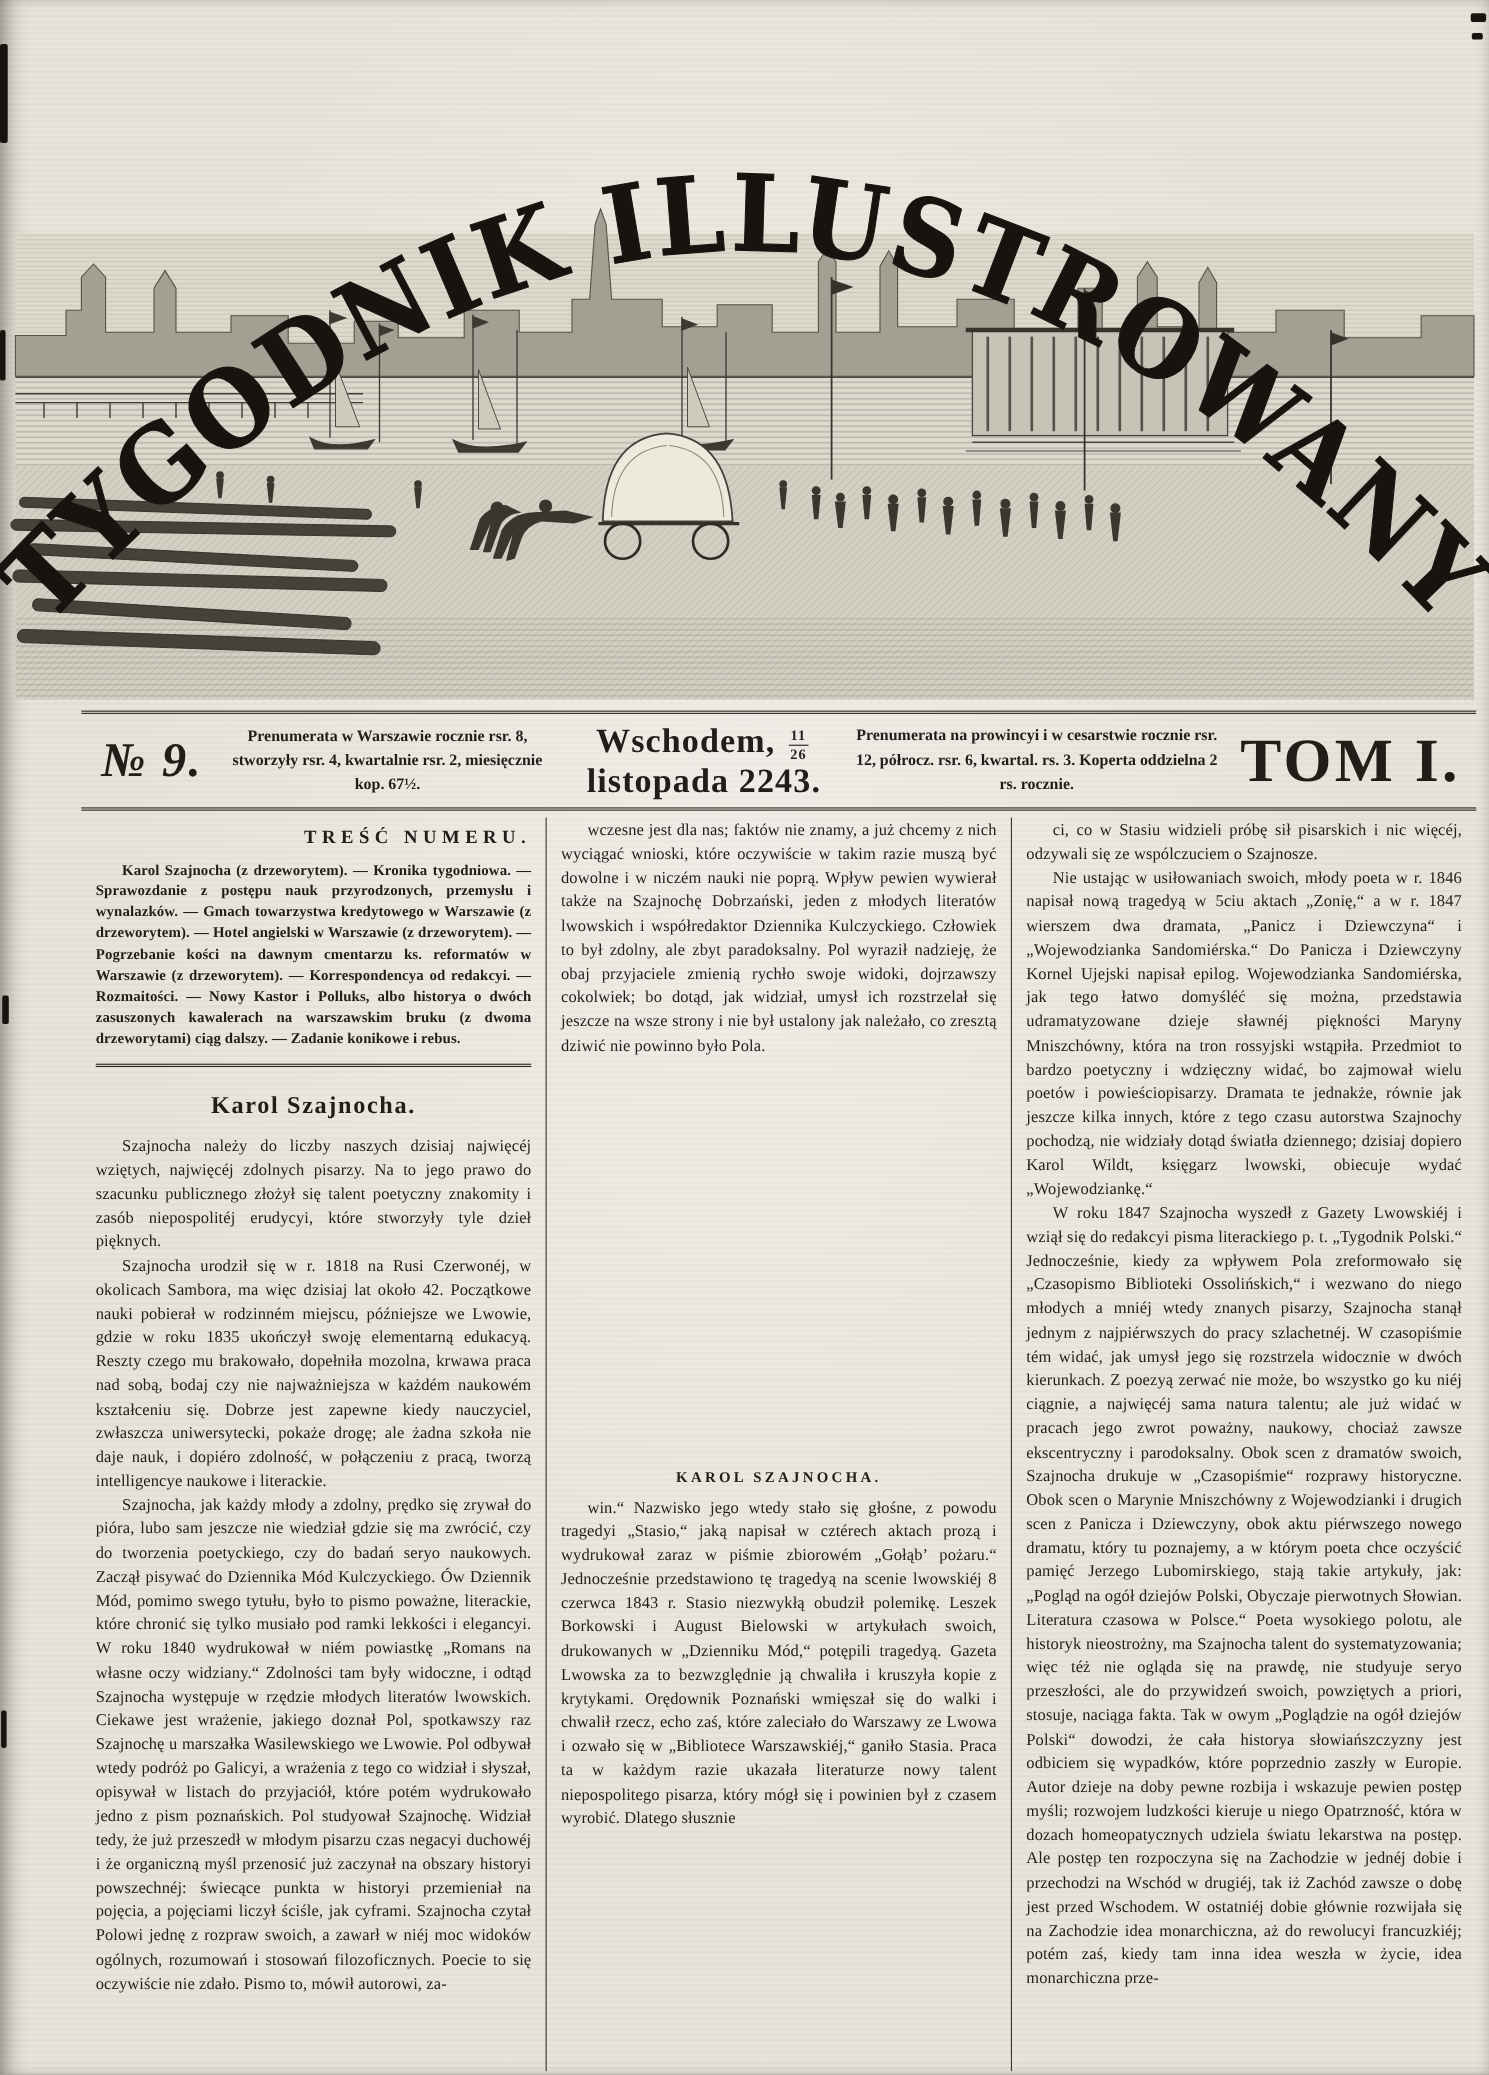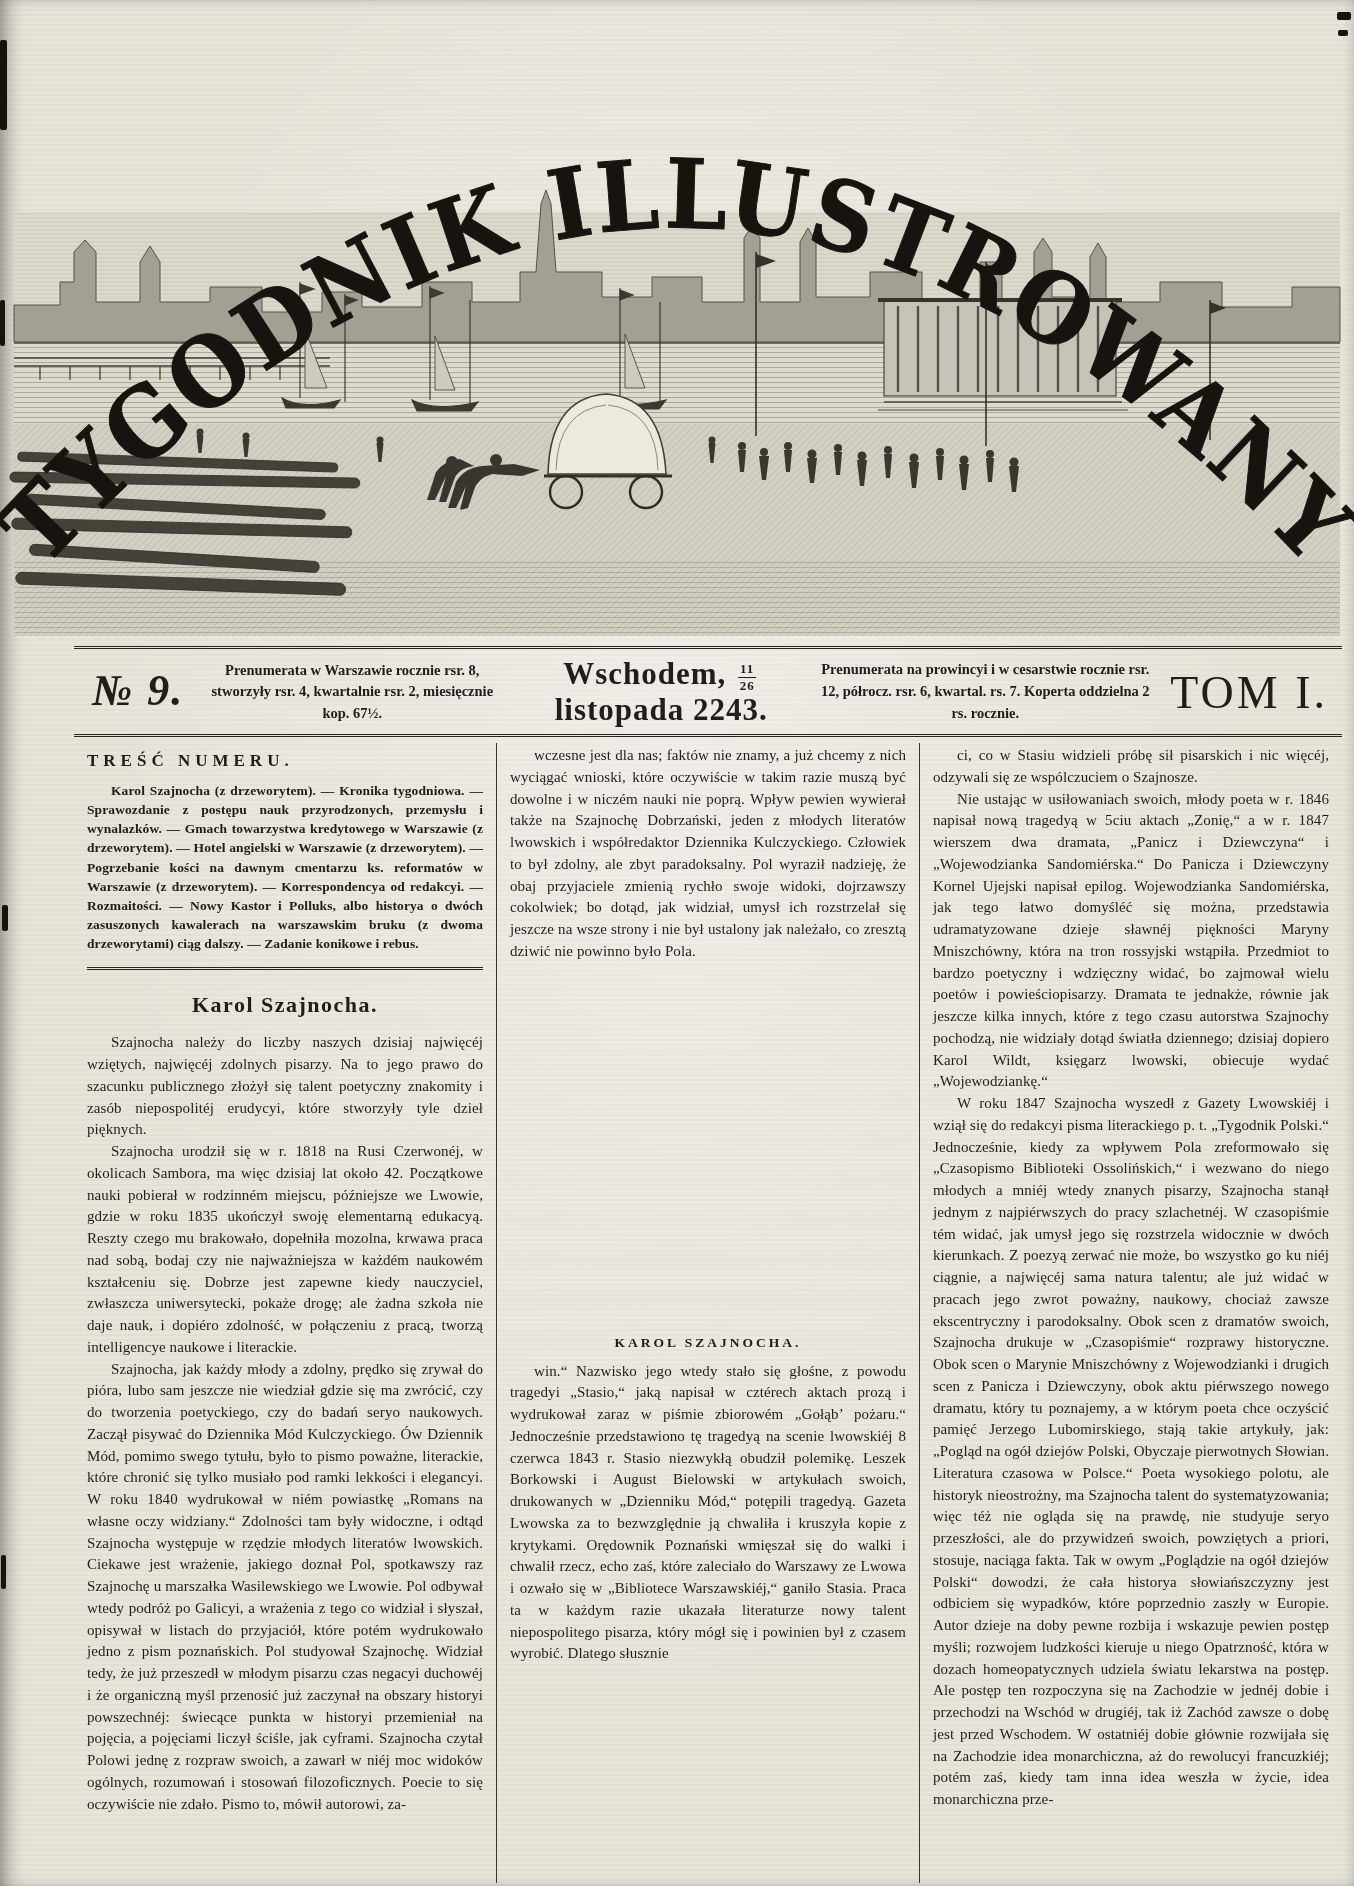--- a/index.html
+++ b/index.html
@@ -32,35 +32,35 @@
     white-space:nowrap; padding:0 8px 0 14px; transform:translateY(-2px);
   }
   .sub-left{width:300px; font-size:14.5px; text-align:center; line-height:1.45; font-weight:600;}
   .date-block{flex:1; text-align:center;}
   .date-line{font-size:31px; font-weight:600; letter-spacing:1px;}
   .frac{display:inline-block; vertical-align:-6px; text-align:center; font-size:13px; line-height:1; font-weight:700; margin:0 3px;}
   .frac .num{display:block; border-bottom:1.5px solid #211d18; padding:0 2px 2px;}
   .frac .den{display:block; padding-top:1px;}
   .price-line{font-size:19px; font-weight:600; margin-top:3px;}
   .sub-right{width:330px; font-size:14.5px; text-align:center; line-height:1.5; font-weight:600;}
-  .volume{font-size:46px; font-weight:normal; letter-spacing:3px; white-space:nowrap; padding:0 10px;}
+  .volume{font-size:56px; font-weight:bold; letter-spacing:3px; white-space:nowrap; padding:0 10px;}
 
   
   .body-cols{
     display:flex; margin:6px 12px 0 74px; height:1140px; overflow:hidden;
   }
   .col{flex:1 1 0; padding:2px 13px 0 13px; overflow:hidden;}
   .col.middle{border-left:1.5px solid #39342c; border-right:1.5px solid #39342c;}
   .col p{
     margin:0; font-size:15px; line-height:1.45; text-align:justify;
     text-indent:24px; letter-spacing:.1px;
   }
   .toc{margin-top:6px;}
   .toc-heading{
-    text-align:left; font-size:17px; font-weight:700; letter-spacing:5px; margin:4px 0 10px;
+    text-align:right; font-size:17px; font-weight:700; letter-spacing:5px; margin:4px 0 10px;
   }
   .toc-text{
     font-size:13.5px !important; line-height:1.42 !important; font-weight:600;
   }
   .rule-double{border-top:3px double #28231c; margin:14px 0 0;}
   .article-title{
     text-align:center; font-size:22px; font-weight:800; letter-spacing:1.5px;
     margin:22px 0 14px;
   }
   .portrait-fig{margin:14px auto 10px; width:312px; text-align:center;}
@@ -273,21 +273,21 @@
     <div class="date-block">
       <div class="date-line">
         <span>Wschodem,</span>
         <span class="frac">
           <span class="num">11</span>
           <span class="den">26</span>
         </span>
         <span>listopada 2243.</span>
       </div>
     </div>
-    <div class="sub-right">Prenumerata na prowincyi i w cesarstwie rocznie rsr. 12, półrocz. rsr. 6, kwartal. rs. 7. Koperta oddzielna 2 rs. rocznie.</div>
+    <div class="sub-right">Prenumerata na prowincyi i w cesarstwie rocznie rsr. 12, półrocz. rsr. 6, kwartal. rs. 3. Koperta oddzielna 2 rs. rocznie.</div>
     <div class="volume">TOM I.</div>
   </div>
 
   <div class="body-cols">
 
     <div class="col">
       <div class="toc">
         <div class="toc-heading">TREŚĆ NUMERU.</div>
         <p class="toc-text">Karol Szajnocha (z drzeworytem). — Kronika tygodniowa. — Sprawozdanie z postępu nauk przyrodzonych, przemysłu i wynalazków. — Gmach towarzystwa kredytowego w Warszawie (z drzeworytem). — Hotel angielski w Warszawie (z drzeworytem). — Pogrzebanie kości na dawnym cmentarzu ks. reformatów w Warszawie (z drzeworytem). — Korrespondencya od redakcyi. — Rozmaitości. — Nowy Kastor i Polluks, albo historya o dwóch zasuszonych kawalerach na warszawskim bruku (z dwoma drzeworytami) ciąg dalszy. — Zadanie konikowe i rebus.</p>
       </div>

